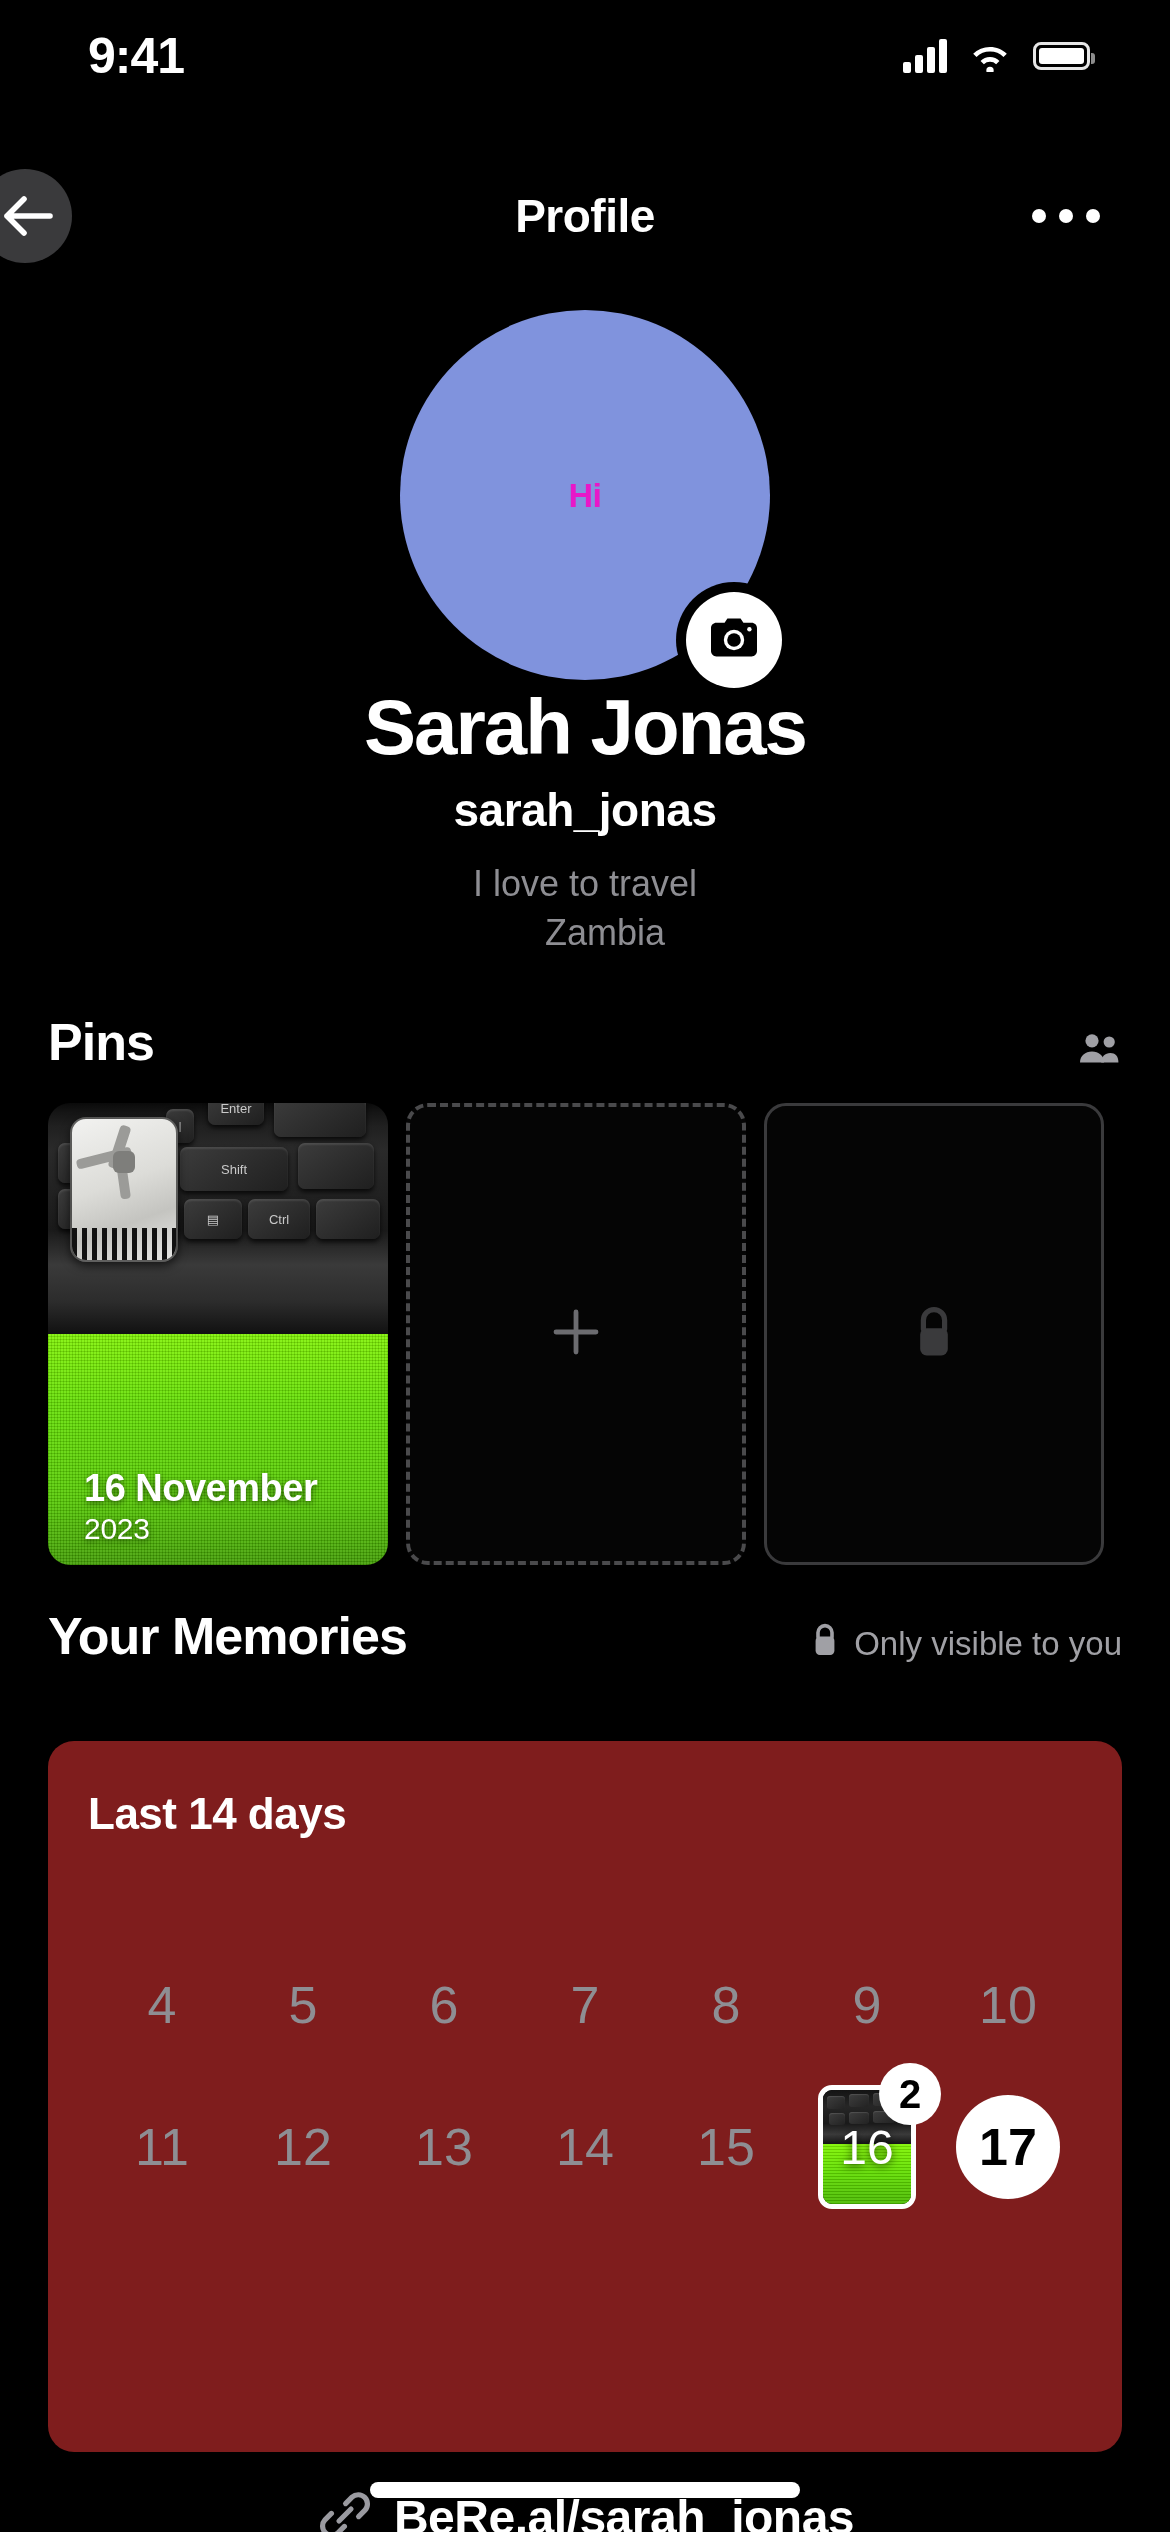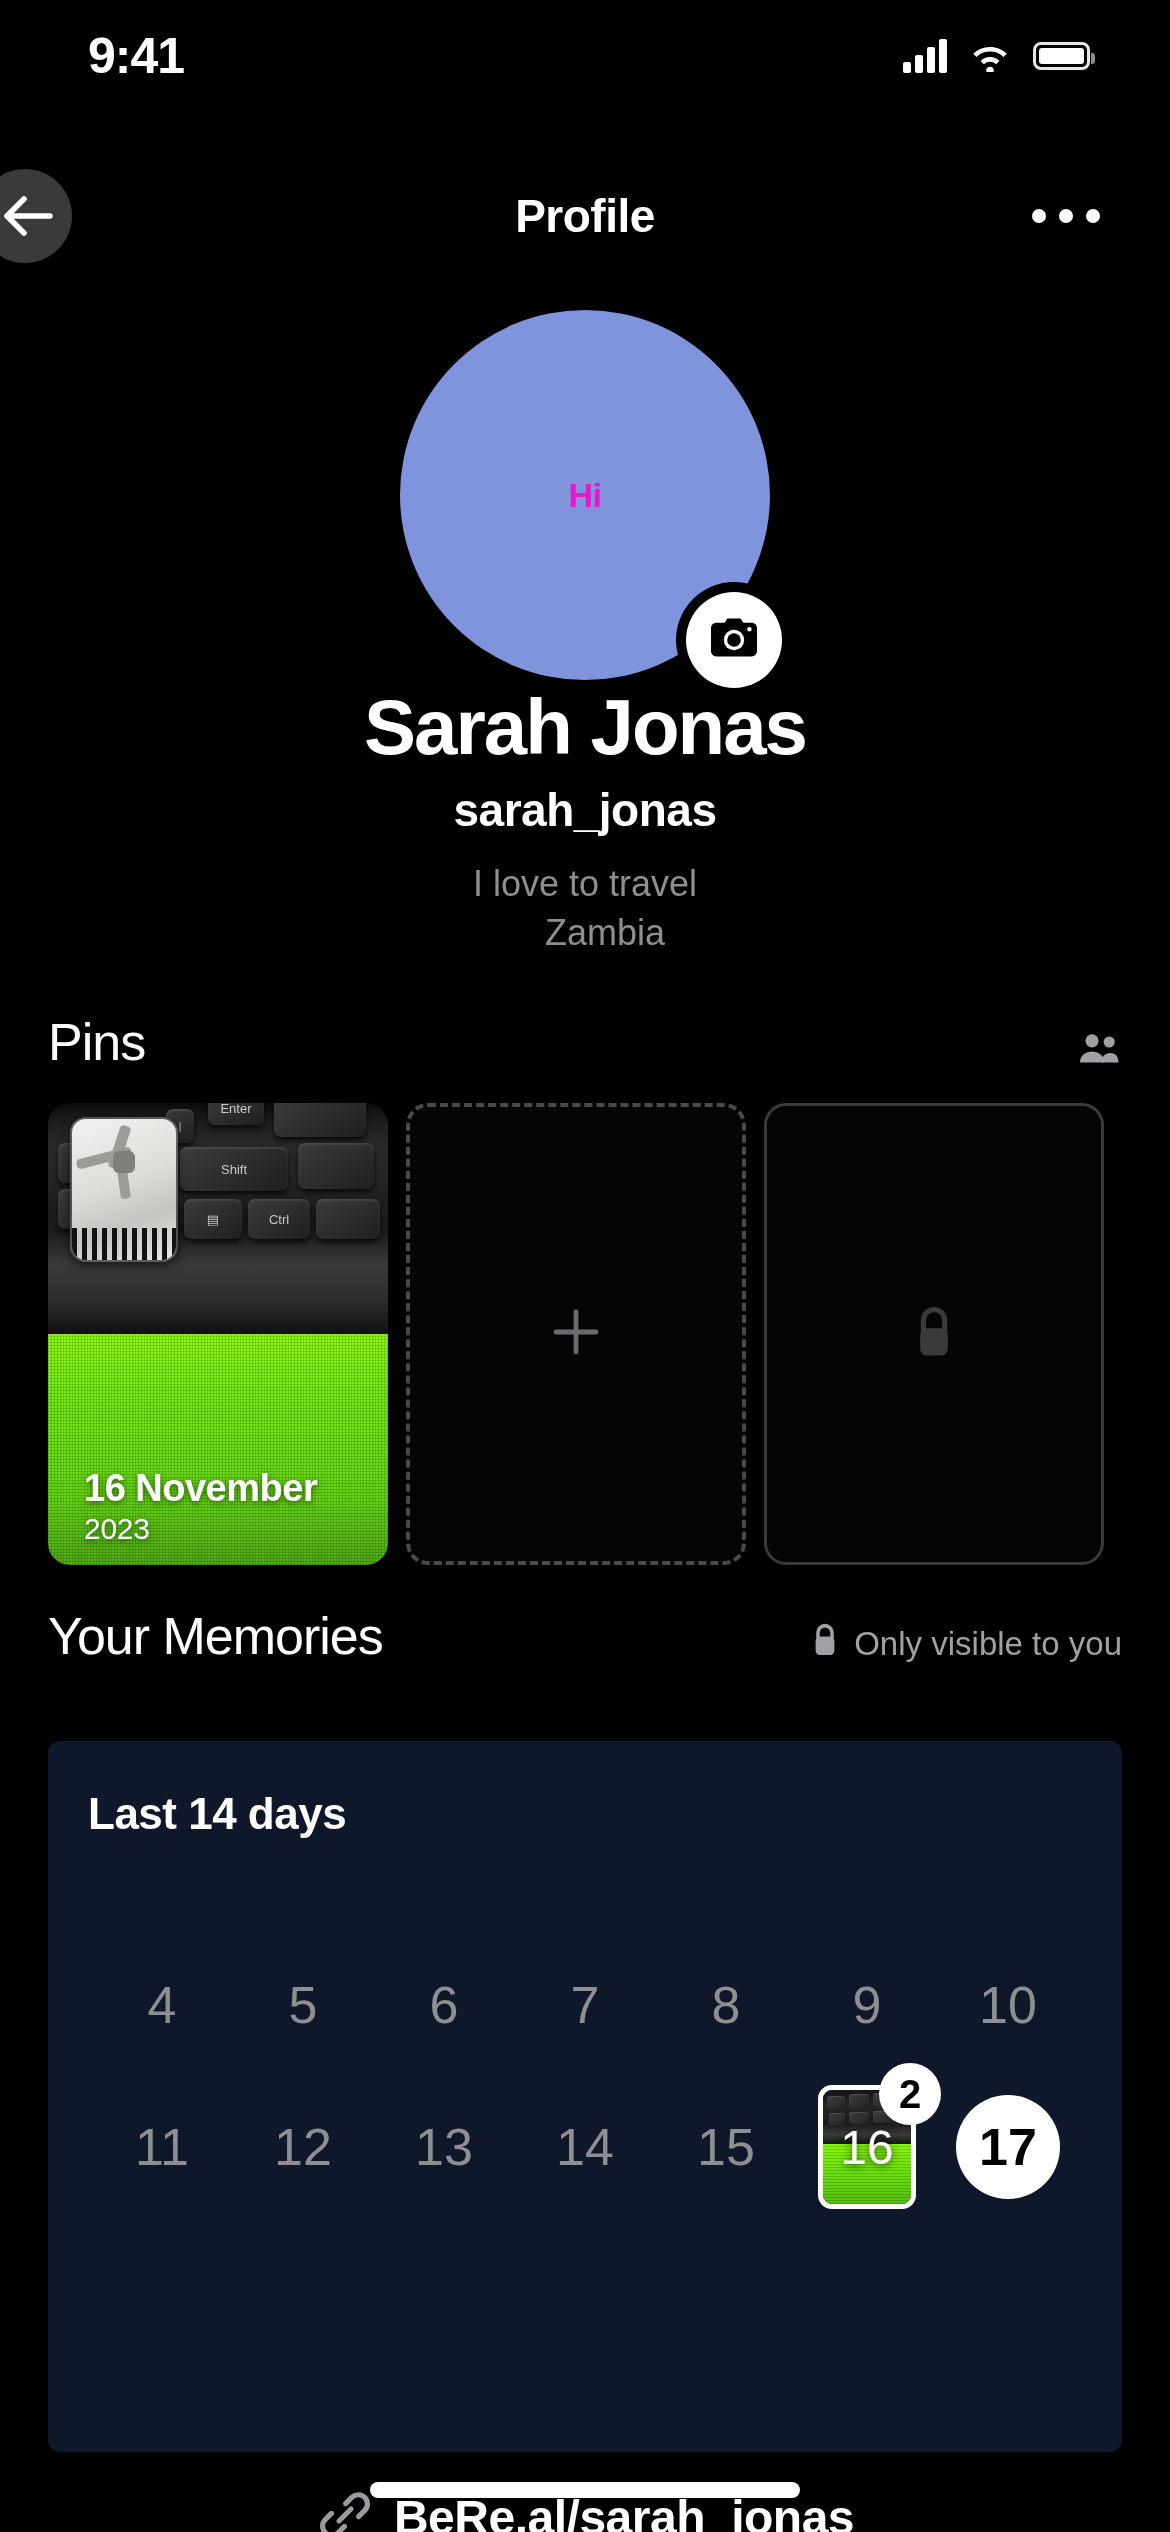--- a/index.html
+++ b/index.html
@@ -91,21 +91,21 @@
   .bio {
     font-size:36px; color:#8e8e93; margin-top:26px; line-height:1.25; font-weight:400;
   }
   .location { font-size:36px; color:#8e8e93; line-height:1.25; margin-top:4px;padding-left:40px; }
 
   
   .section-head {
     display:flex; align-items:flex-end; justify-content:space-between;
     padding:0 48px; width:1170px;
   }
-  .section-title { font-size:52px; font-weight:400; letter-spacing:-1px; color:#fff; }
+  .section-title { font-size:52px; font-weight:700; letter-spacing:-1px; color:#fff; }
   .section-meta {
     display:flex; align-items:center; gap:14px;
     font-size:33px; color:#a0a0a5;
   }
 
   
   .pins-head { position:absolute; top:1012px; left:0; }
   .pins-grid {
     position:absolute; top:1103px; left:0; width:1170px;
     display:flex; gap:18px; padding:0 48px;
@@ -164,21 +164,21 @@
   
   .pin-locked {
     border:3px solid #3a3a3c; background:#050505;
     display:flex; align-items:center; justify-content:center;
   }
 
   
   .mem-head { position:absolute; top:1606px; left:0; }
   .mem-card {
     position:absolute; top:1741px; left:48px; width:1074px; height:711px;
-    background:#0f172a; border-radius:12px; padding:48px 40px 0 40px;
+    background:#7f1d1d; border-radius:26px; padding:48px 40px 0 40px;
   }
   .mem-card-title { font-size:44px; font-weight:600; color:#fff; letter-spacing:-0.5px; }
   .cal-row {
     display:flex; justify-content:space-between; align-items:center;
     padding:0 22px;
   }
   .cal-row.r1 { margin-top:106px; }
   .cal-row.r2 { margin-top:22px; }
   .cal-cell {
     width:104px; height:120px;

